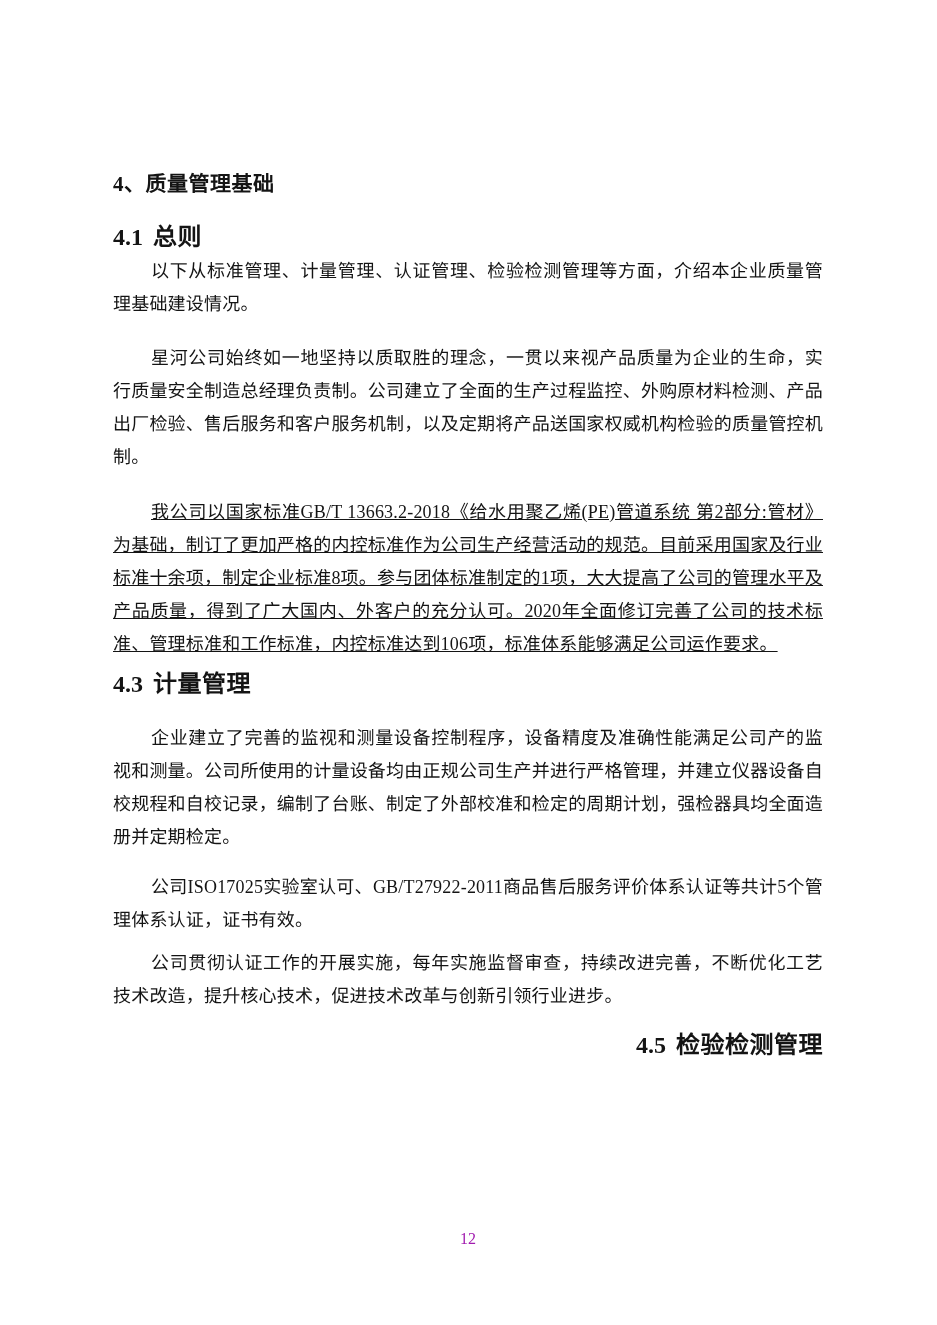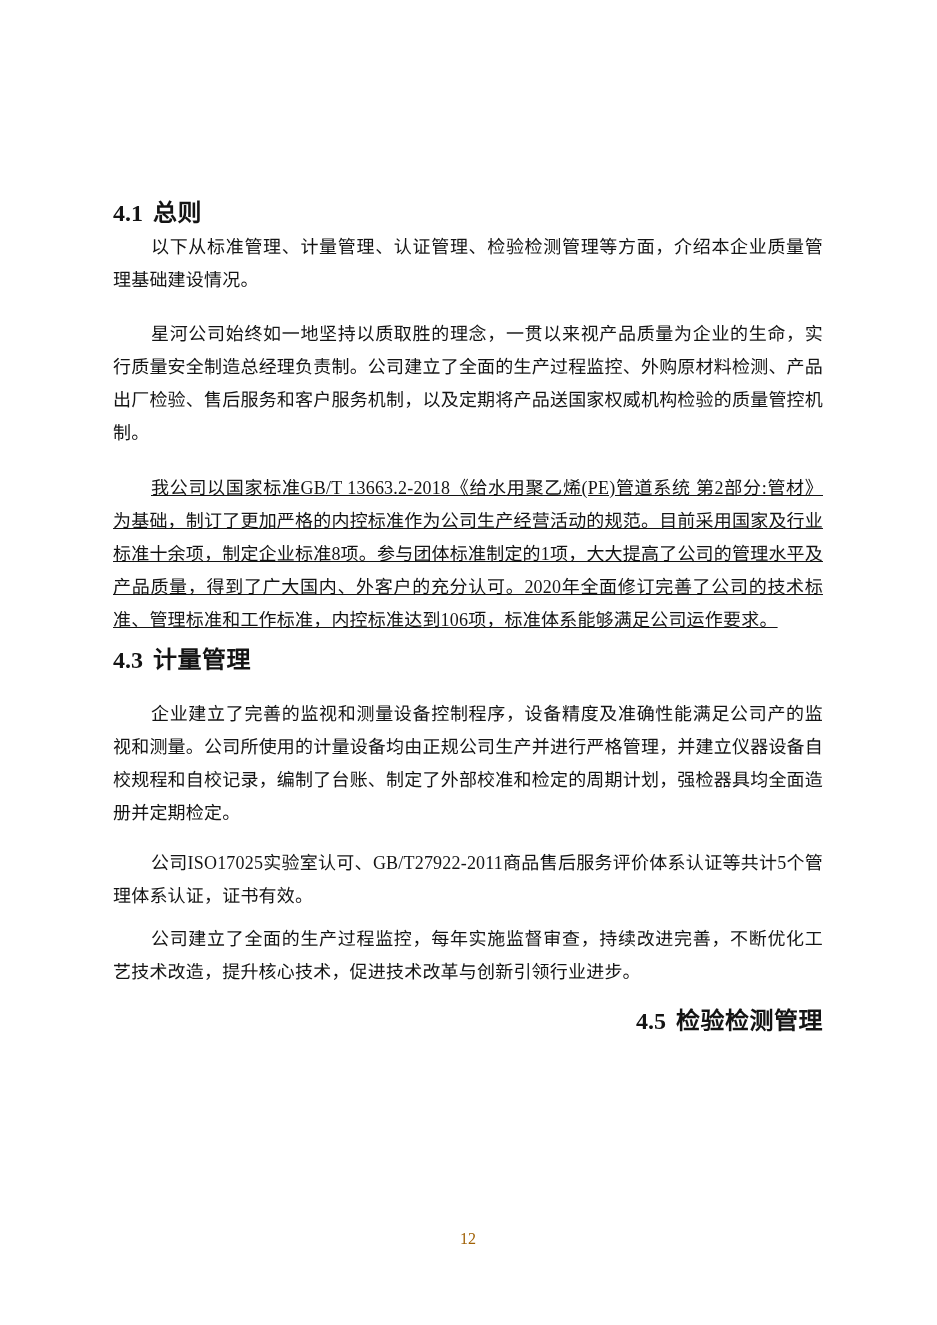--- a/index.html
+++ b/index.html
@@ -45,28 +45,31 @@
     letter-spacing: 0.2px;
   }
   .page-number {
     position: absolute;
     top: 1229px;
     left: 113px;
     width: 710px;
     text-align: center;
     font-size: 16px;
     line-height: 20px;
-    color: #a16207;
+    color: #a21caf;
   }
 </style>
 </head>
 <body>
 
 <div class="page">
 
+  <h1 class="chapter-heading">
+    <span class="h-num">4、</span><span class="h-title" style="margin-left:0;">质量管理基础</span>
+  </h1>
 
   <section>
     <h2 class="section-heading" style="margin-top:29px;">
       <span class="h-num">4.1</span><span class="h-title">总则</span>
     </h2>
     <p class="body-paragraph" style="margin-top:6px;">以下从标准管理、计量管理、认证管理、检验检测管理等方面，介绍本企业质量管理基础建设情况。</p>
     <p class="body-paragraph" style="margin-top:21px;">星河公司始终如一地坚持以质取胜的理念，一贯以来视产品质量为企业的生命，实行质量安全制造总经理负责制。公司建立了全面的生产过程监控、外购原材料检测、产品出厂检验、售后服务和客户服务机制，以及定期将产品送国家权威机构检验的质量管控机制。</p>
   </section>
 
   <section>
@@ -75,21 +78,21 @@
 
   <section>
     <h2 class="section-heading" style="margin-top:11px;">
       <span class="h-num">4.3</span><span class="h-title">计量管理</span>
     </h2>
     <p class="body-paragraph" style="margin-top:26px;">企业建立了完善的监视和测量设备控制程序，设备精度及准确性能满足公司产的监视和测量。公司所使用的计量设备均由正规公司生产并进行严格管理，并建立仪器设备自校规程和自校记录，编制了台账、制定了外部校准和检定的周期计划，强检器具均全面造册并定期检定。</p>
   </section>
 
   <section>
     <p class="body-paragraph" style="margin-top:17px;">公司ISO17025实验室认可、GB/T27922-2011商品售后服务评价体系认证等共计5个管理体系认证，证书有效。</p>
-    <p class="body-paragraph" style="margin-top:10px;">公司建立了全面的生产过程监控，每年实施监督审查，持续改进完善，不断优化工艺技术改造，提升核心技术，促进技术改革与创新引领行业进步。</p>
+    <p class="body-paragraph" style="margin-top:10px;">公司贯彻认证工作的开展实施，每年实施监督审查，持续改进完善，不断优化工艺技术改造，提升核心技术，促进技术改革与创新引领行业进步。</p>
   </section>
 
   <section>
     <h2 class="section-heading" style="margin-top:20px;text-align:right;">
       <span class="h-num">4.5</span><span class="h-title">检验检测管理</span>
     </h2>
   </section>
 
   <div class="page-number">12</div>
 

